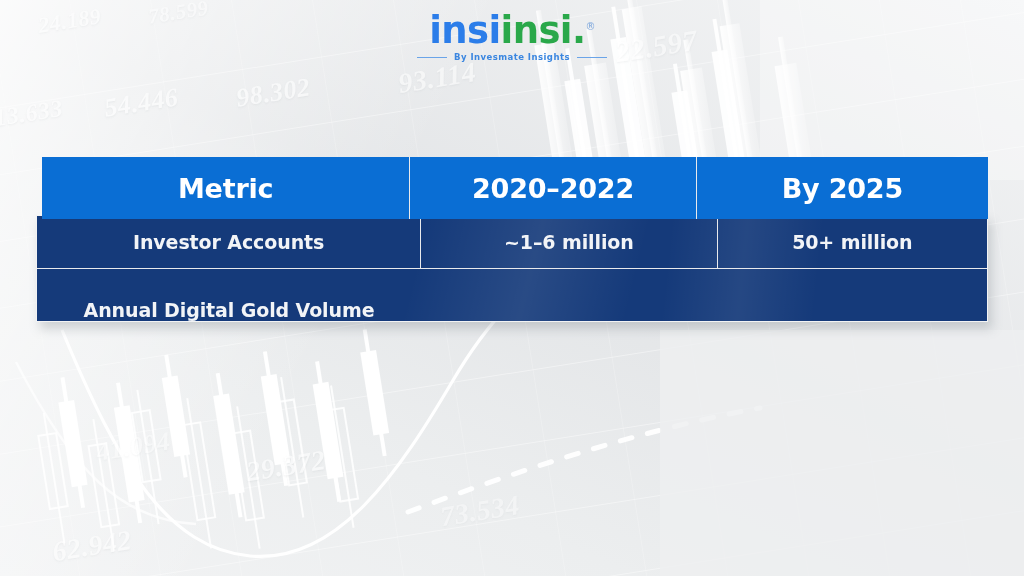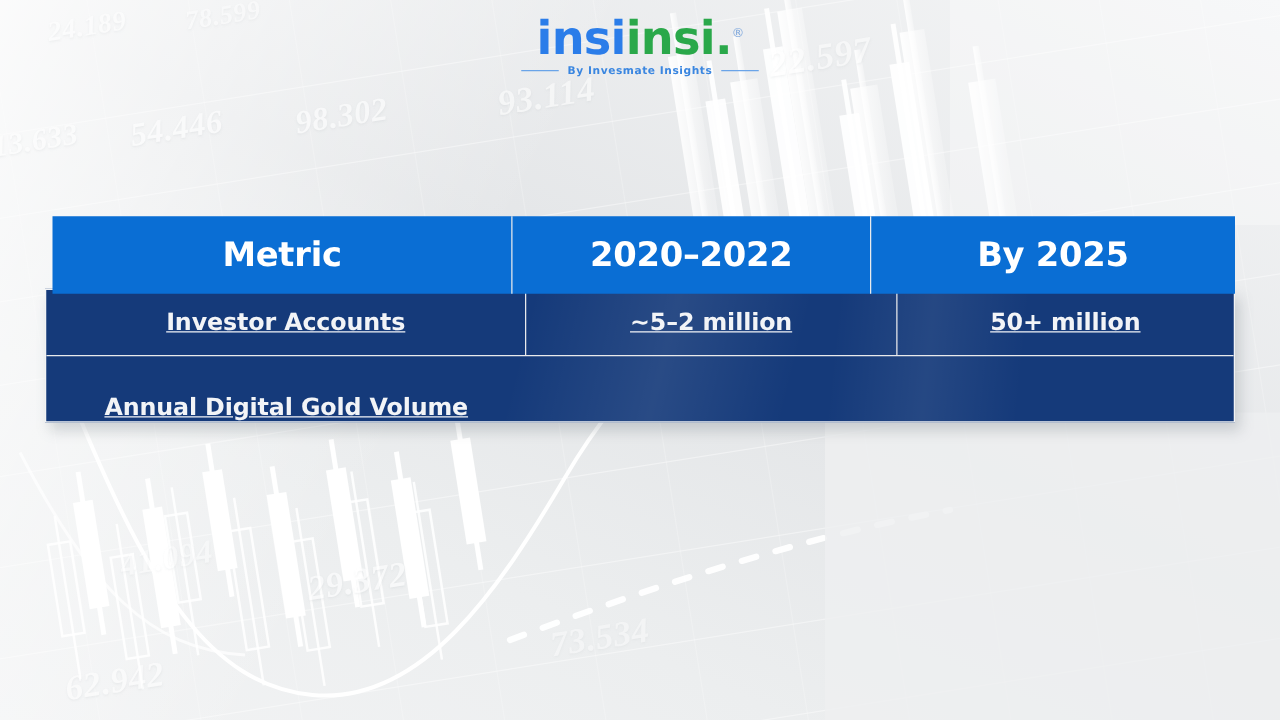--- a/index.html
+++ b/index.html
@@ -94,21 +94,21 @@
     height: 1px;
     background: #6aa4e8;
     vertical-align: middle;
     margin: 0 7px;
   }
 
   
   #table-wrap {
     position: absolute;
     left: 36px;
-    top: 173px;
+    top: 157px;
     width: 952px;
     z-index: 3;
   }
 
   .t-header {
     position: relative;
     margin-left: 6px;
     width: 946px;
     height: 62px;
     background: #0a6ed4;
@@ -166,21 +166,20 @@
     font-weight: 700;
     color: #ffffff;
     letter-spacing: -0.2px;
   }
   .bd-text {
     font-family: "DejaVu Sans", sans-serif;
     font-size: 19px;
     font-weight: 700;
     color: #f2f4f7;
     letter-spacing: -0.1px;
-    text-decoration: underline;
   }
 </style>
 </head>
 <body>
 
 <div id="stage">
 
   <div class="bg-layer">
     <svg class="bg-svg" viewBox="0 0 1024 576" xmlns="http://www.w3.org/2000/svg">
       <defs>
@@ -330,21 +329,21 @@
         <span class="hd-text">By 2025</span>
       </div>
     </div>
 
     <div class="t-body">
       <div class="t-row">
         <div class="cell c1">
           <span class="bd-text">Investor Accounts</span>
         </div>
         <div class="cell c2">
-          <span class="bd-text">~5–2 million</span>
+          <span class="bd-text">~1–6 million</span>
         </div>
         <div class="cell c3">
           <span class="bd-text">50+ million</span>
         </div>
       </div>
       <div class="t-row">
         <div class="cell c1">
           <span class="bd-text">Annual Digital Gold Volume</span>
         </div>
       </div>

